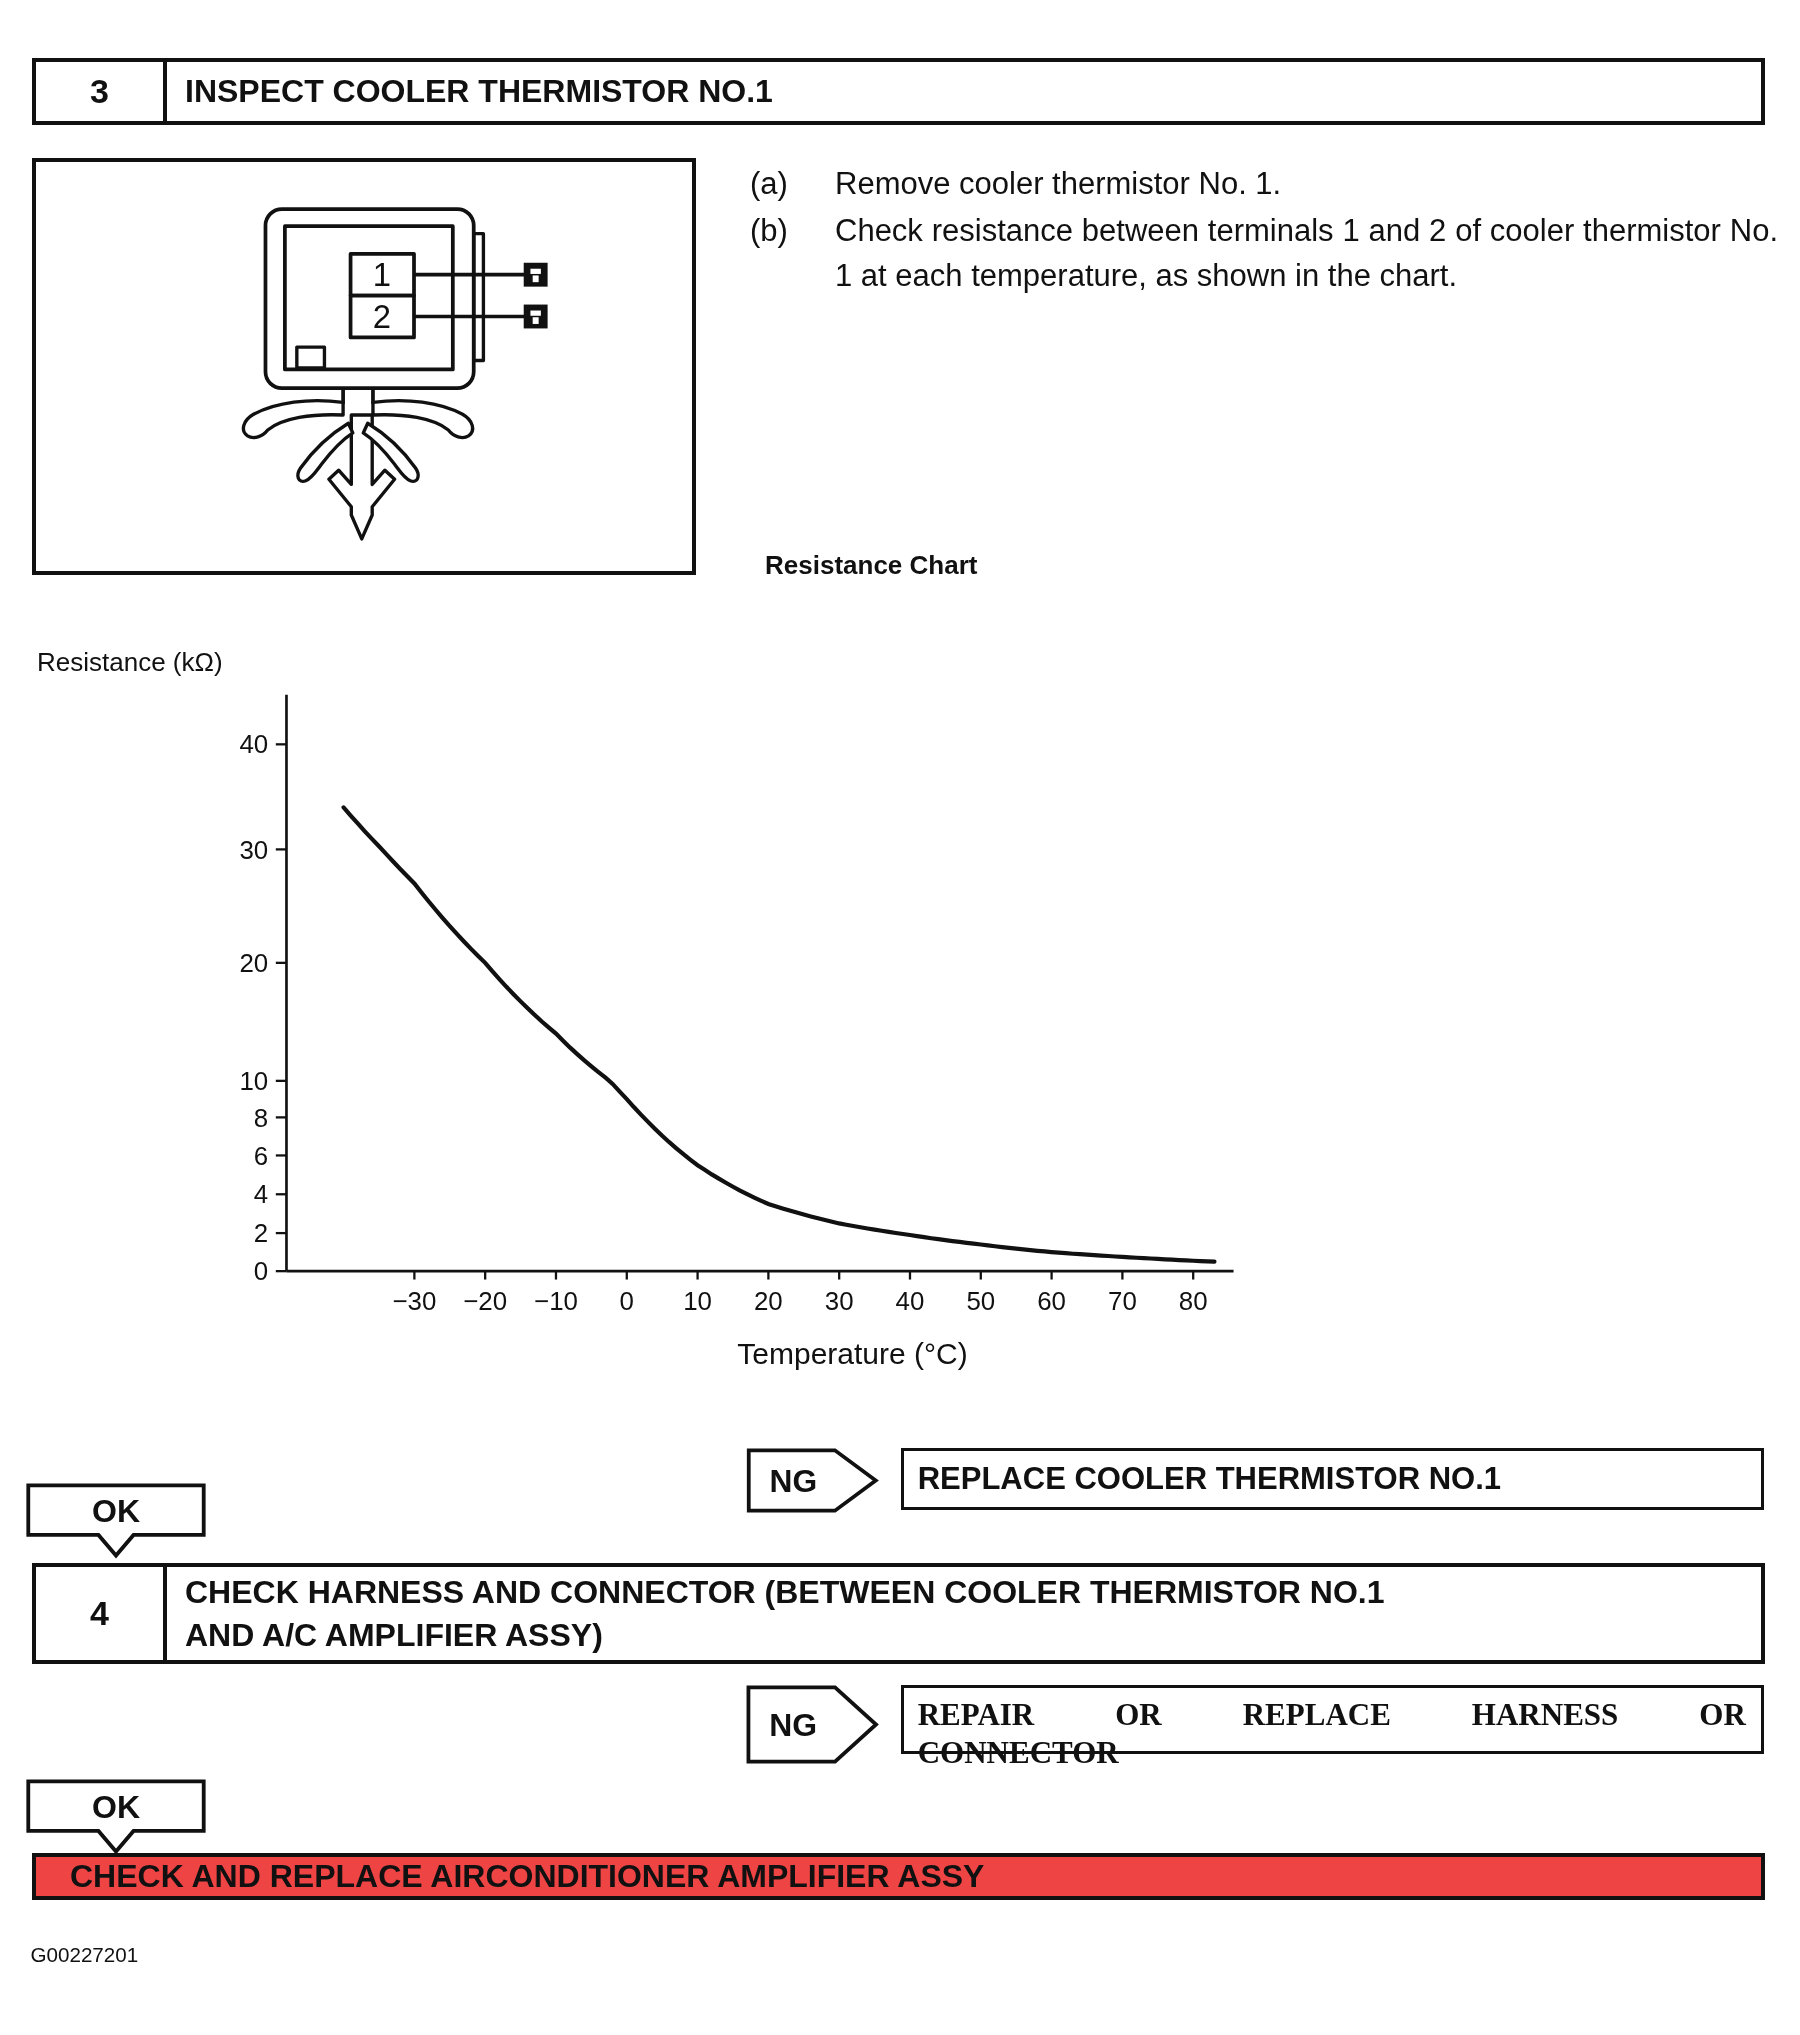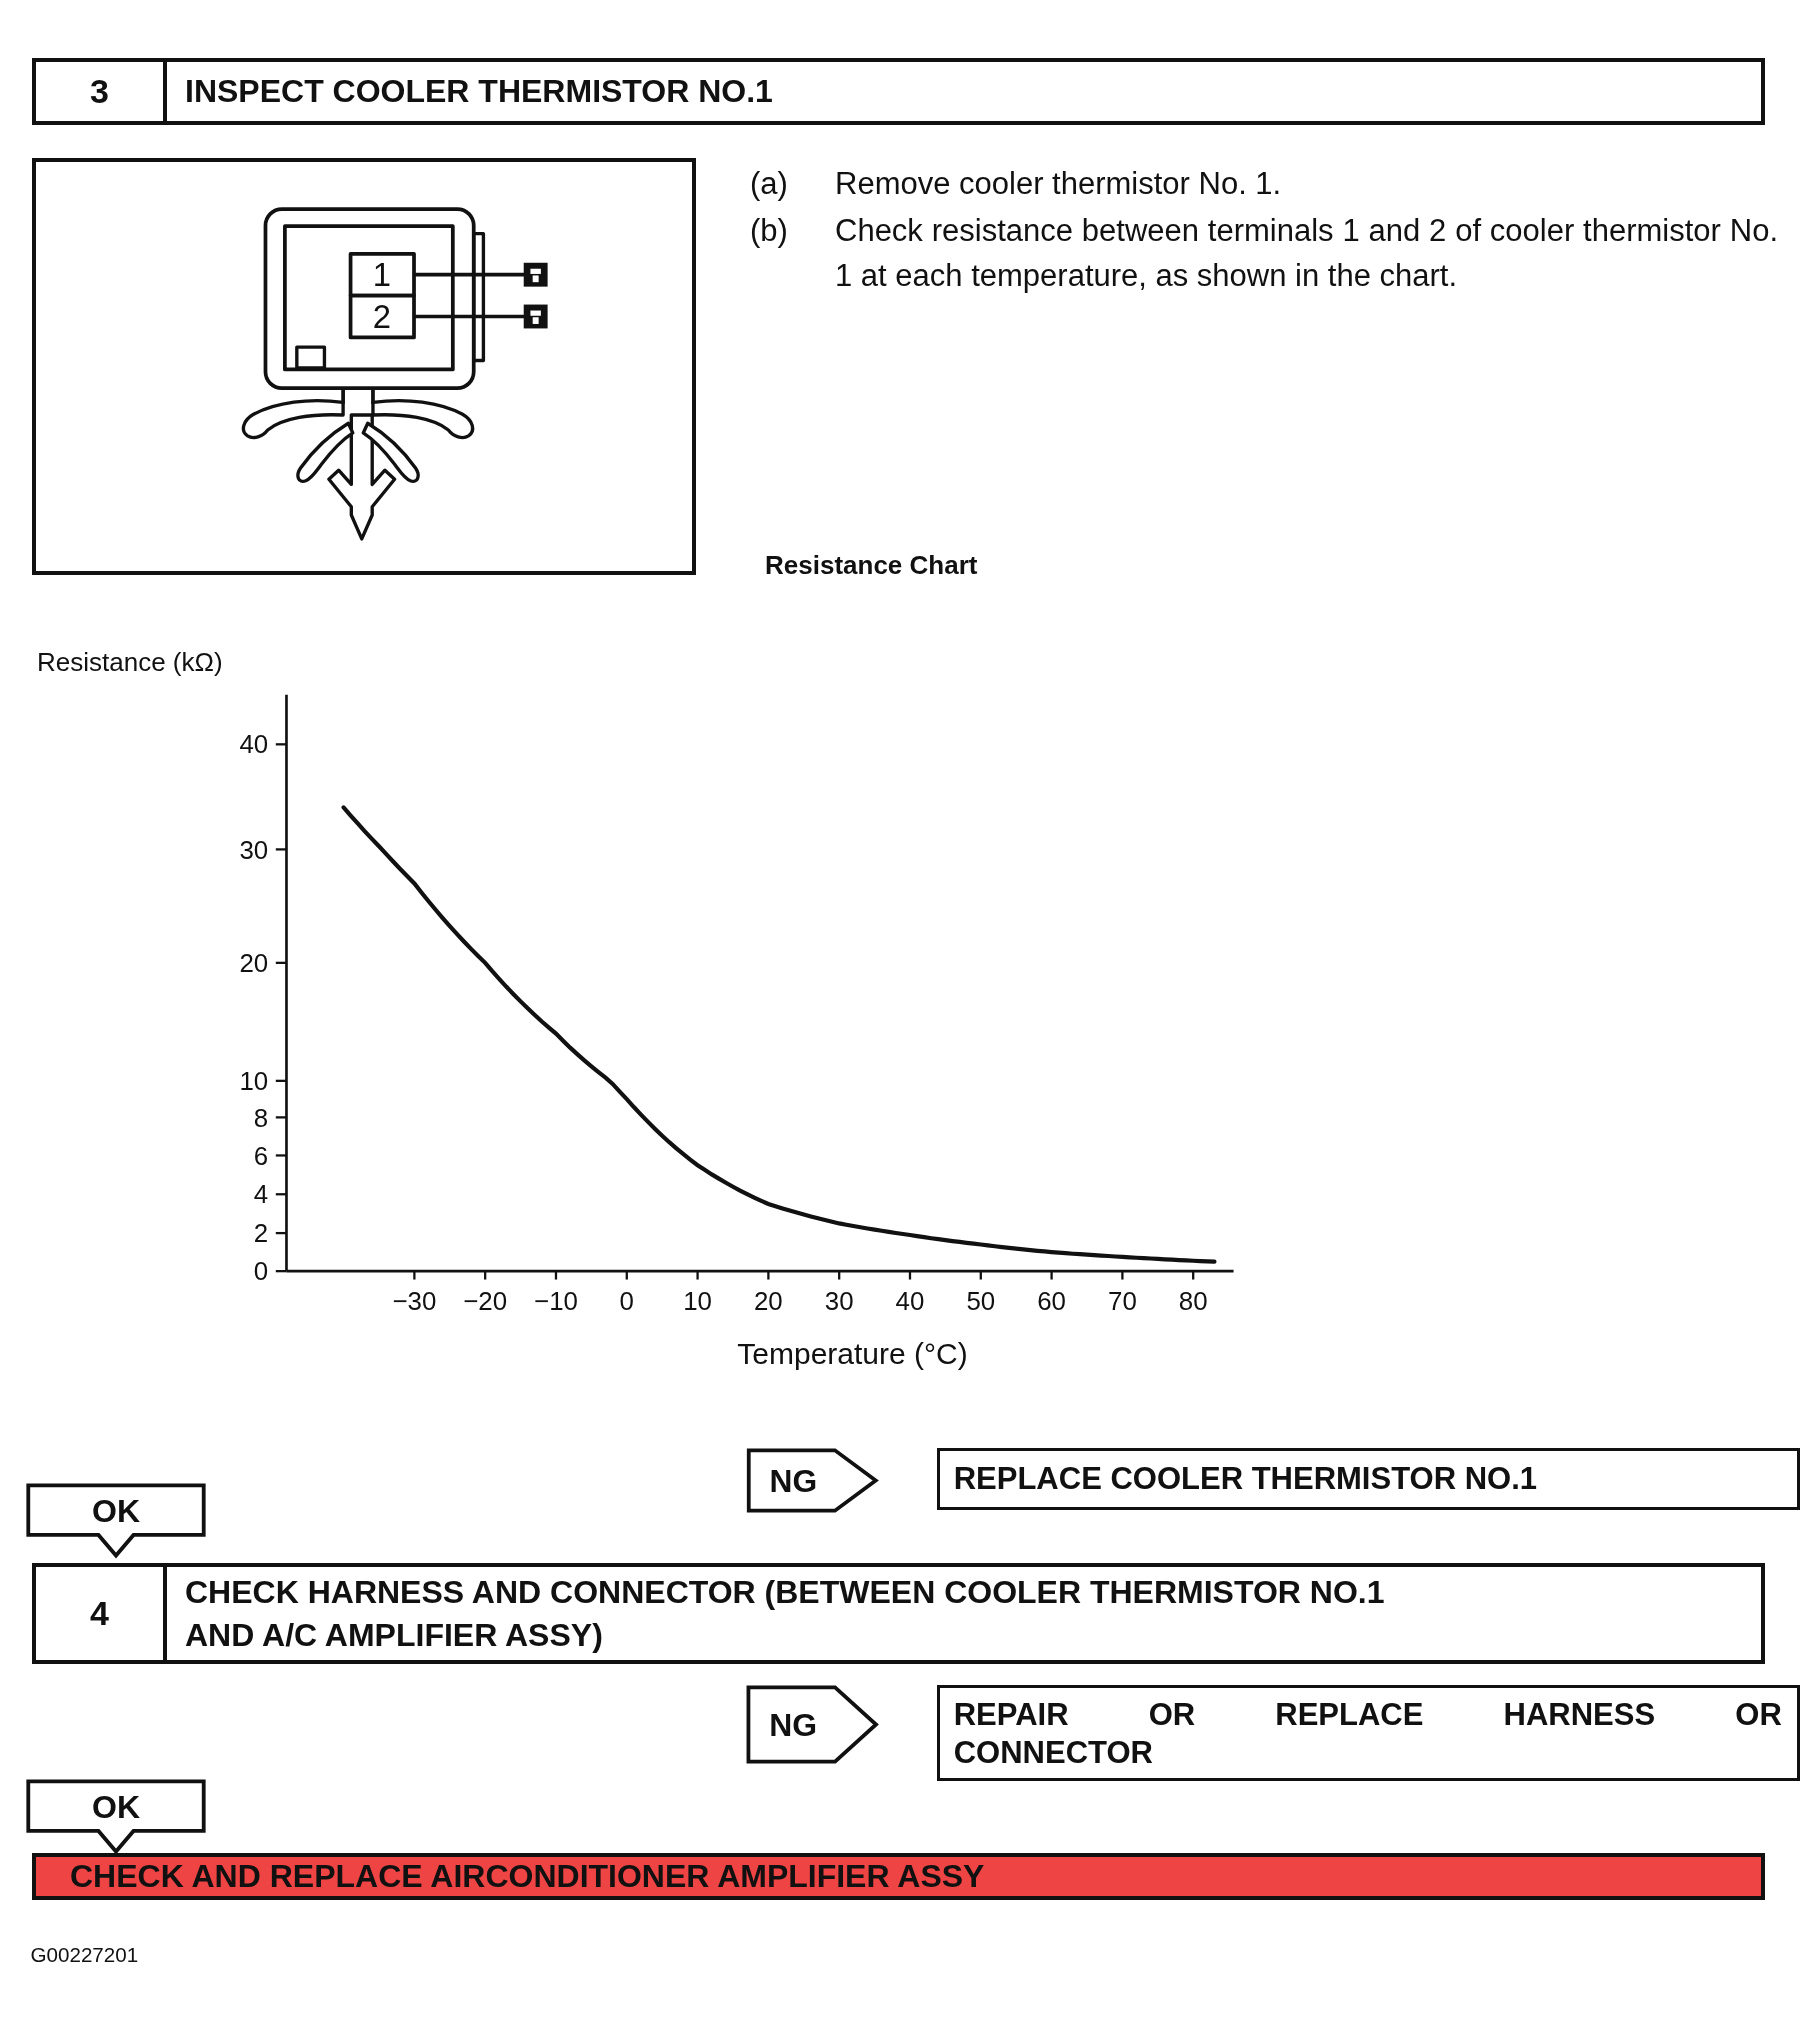--- a/index.html
+++ b/index.html
@@ -99,29 +99,28 @@
   .ng2 { left: 746px; top: 1685px; }
   .ok1 { left: 26px; top: 1483px; }
   .ok2 { left: 26px; top: 1779px; }
 
   .result-box {
     position: absolute;
     border: 3.8px solid #111;
     background: #fff;
     font-weight: bold;
     font-size: 31px;
-    margin-left: 36px;
   }
   .result1 {
     left: 901px; top: 1448px; width: 863px; height: 62px;
     display: flex; align-items: center; padding-left: 13.7px;
   }
   .result2 {
-    left: 901px; top: 1685px; width: 863px; height: 96px;
-    padding: 7.6px 15.2px 0 13.7px; line-height: 38px;
+    left: 901px; top: 1685px; width: 863px; height: 69px;
+    padding: 7.6px 15.2px 0 13.7px; line-height: 38px; font-family: Liberation Serif, serif;
   }
   .result2 .jline { display: block; text-align: justify; text-align-last: justify; }
 
   .final-box {
     position: absolute;
     left: 32px; top: 1853px; width: 1733px; height: 47px;
     border: 4.6px solid #111;
     display: flex; align-items: center;
     padding-left: 34px;
     font-weight: bold; font-size: 32px;

